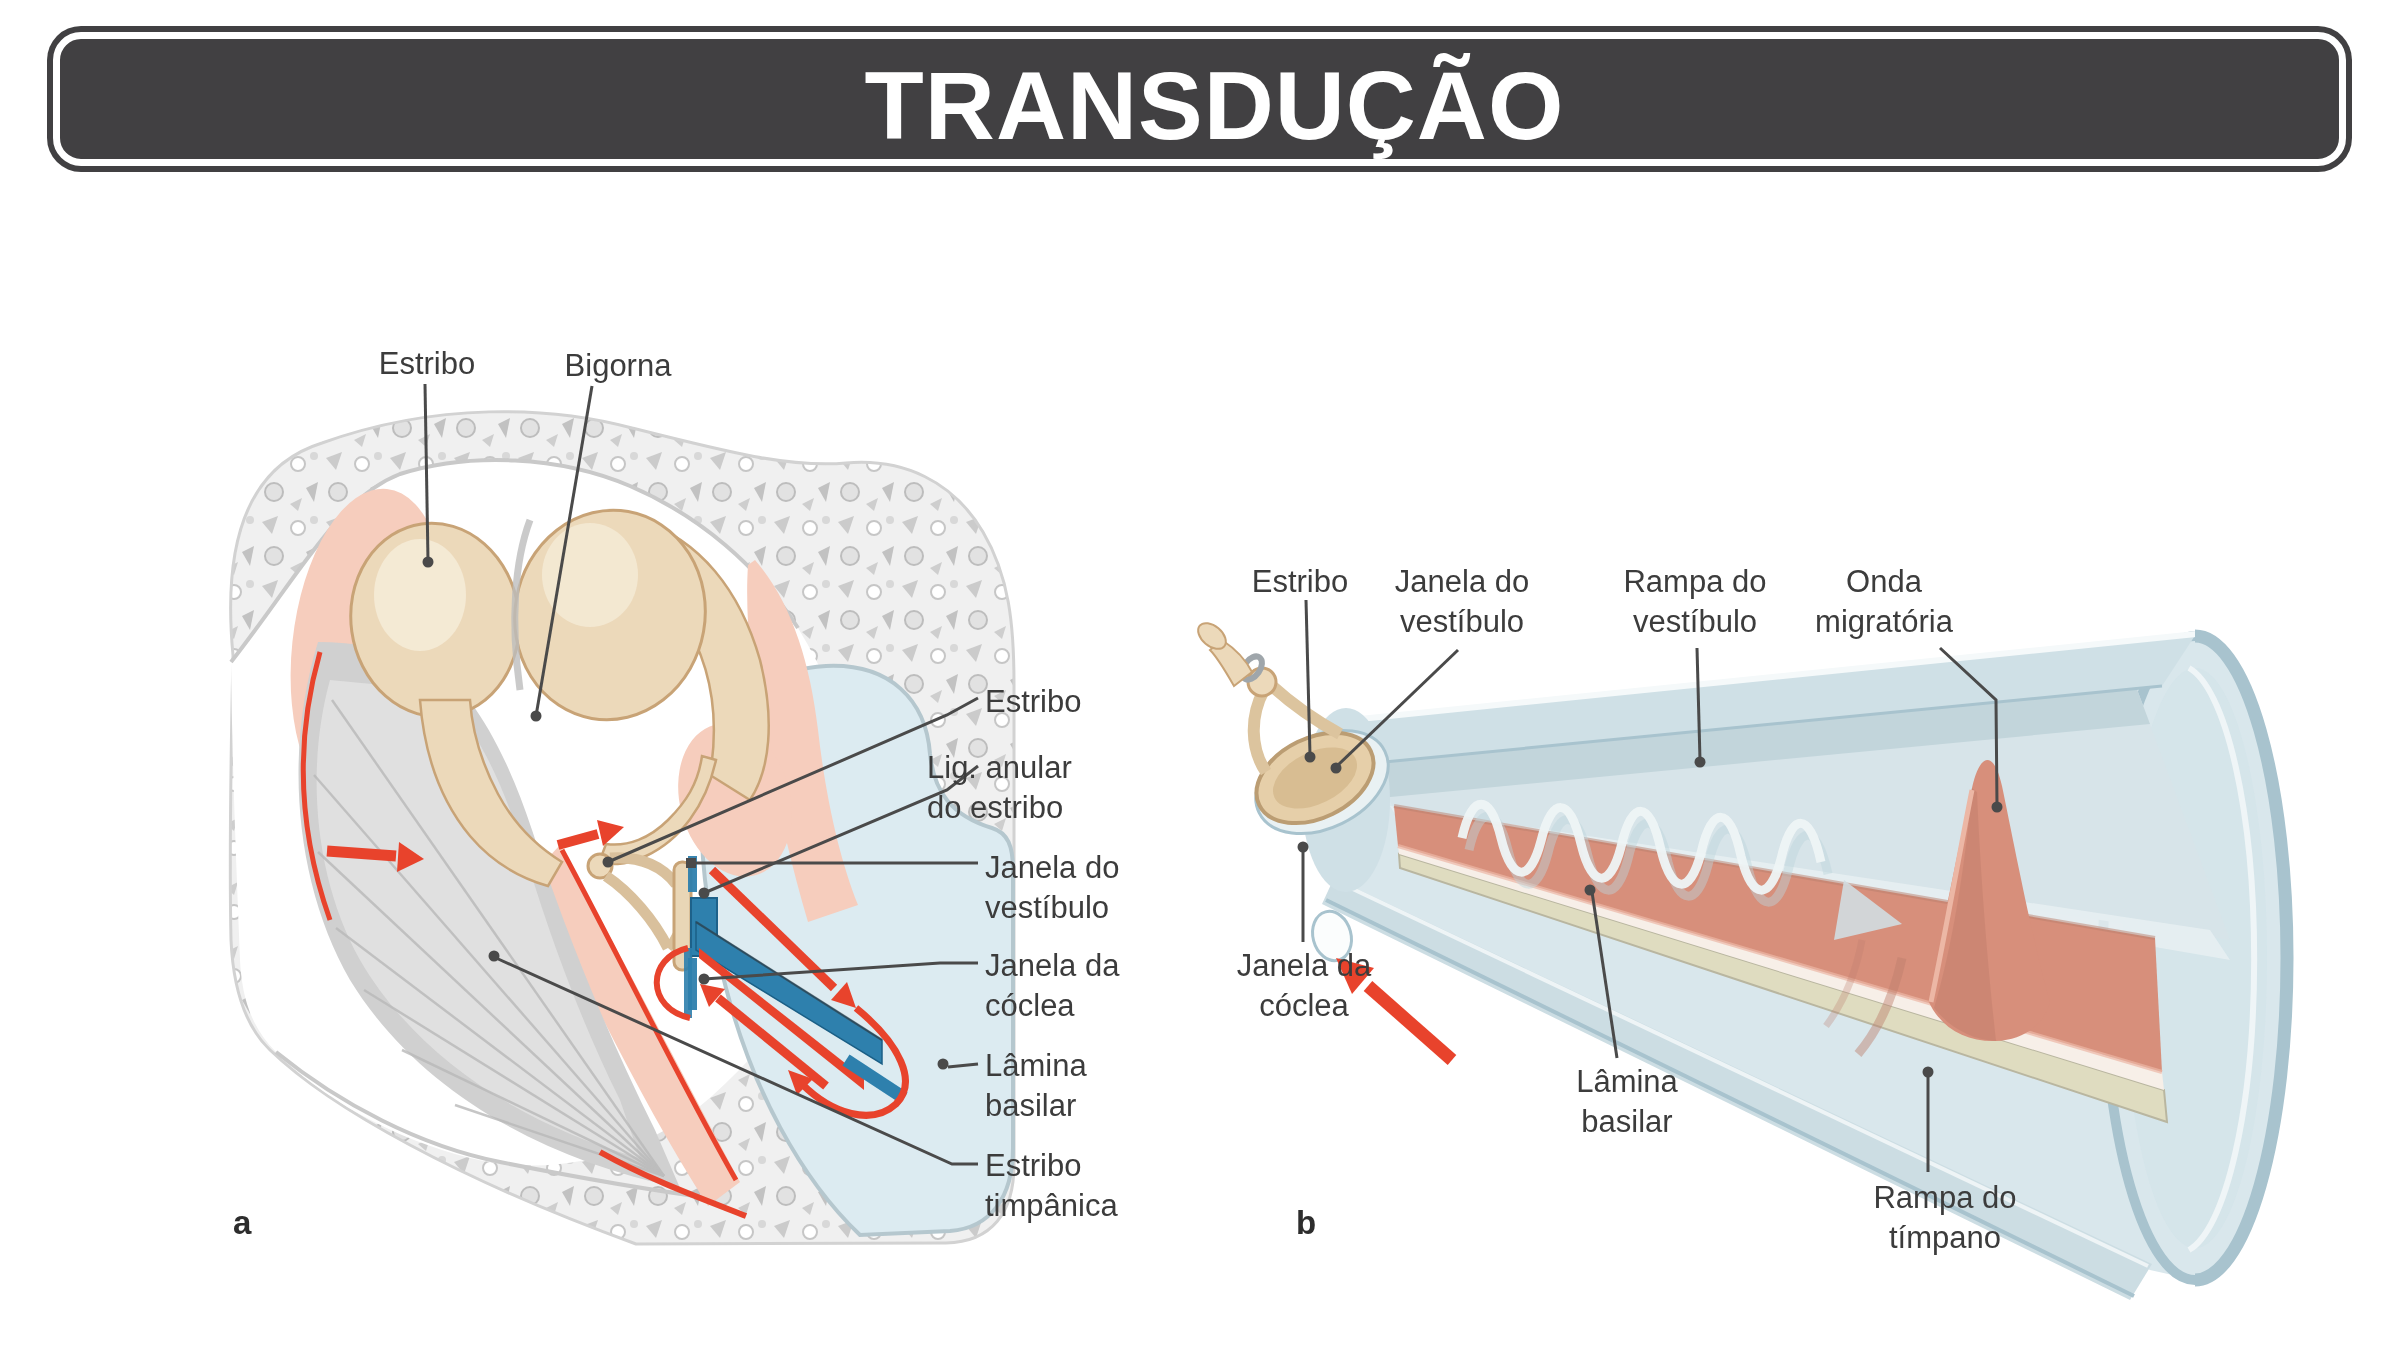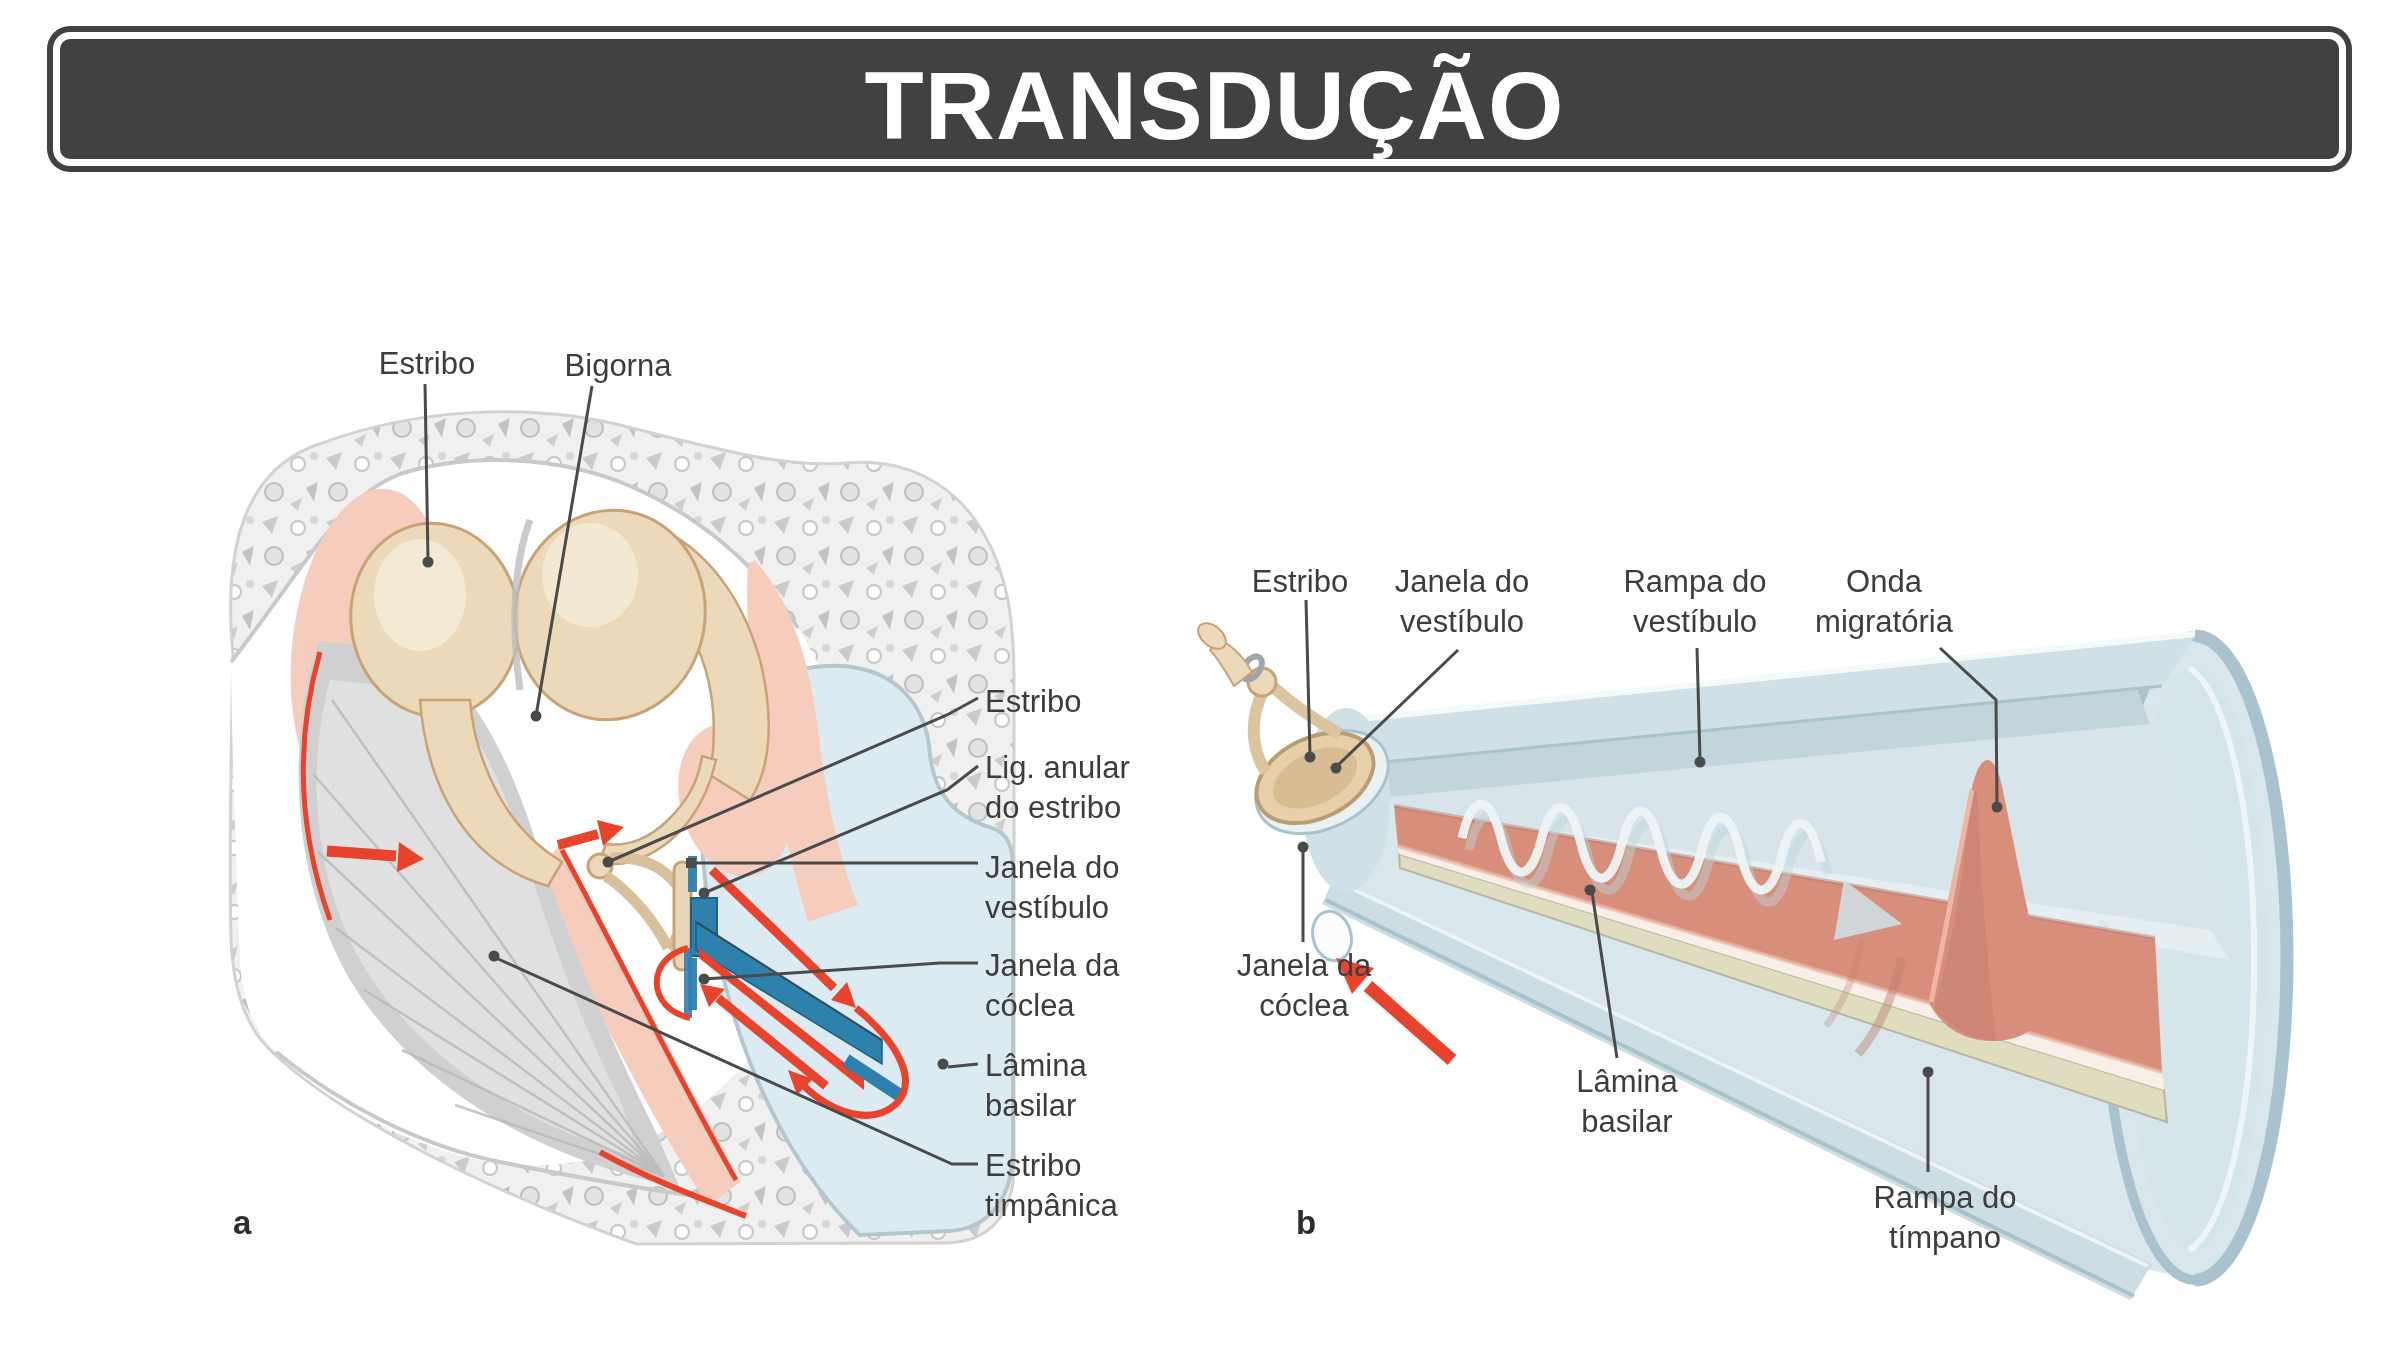--- a/index.html
+++ b/index.html
@@ -5,21 +5,21 @@
   html,body{margin:0;padding:0;}
   body{
     width:2400px;height:1350px;position:relative;background:#ffffff;
     font-family:"Liberation Sans", sans-serif;overflow:hidden;
   }
   .title-bar{
     position:absolute;left:53px;top:32px;width:2279px;height:120px;
     background:var(--title-bg,#414042);
     border:7px solid #ffffff;
     box-shadow:0 0 0 6px var(--title-bg,#414042);
-    border-radius:17px;
+    border-radius:28px;
     display:flex;align-items:center;justify-content:center;
   }
   .title-bar span{
     color:var(--title-text,#ffffff);
     font-size:97px;font-weight:bold;letter-spacing:1px;
     padding-top:14px;text-indent:30px;
   }
   svg.art{position:absolute;left:0;top:0;width:2400px;height:1350px;}
   .lbl{
     position:absolute;color:var(--label-text,#3c3c3c);
@@ -272,21 +272,21 @@
         <circle cx="1590" cy="890" r="5.5"></circle>
       <circle cx="1928" cy="1072" r="5.5"></circle>
     </g>
   </g>
 </svg>
 
 <div>
   <div class="lbl center" style="left:427px;top:344px">Estribo</div>
   <div class="lbl center" style="left:618px;top:346px">Bigorna</div>
   <div class="lbl" style="left:985px;top:682px">Estribo</div>
-  <div class="lbl" style="left:985px;top:748px">Lig. anular
+  <div class="lbl" style="left:927px;top:748px">Lig. anular
 do estribo</div>
   <div class="lbl" style="left:985px;top:848px">Janela do
 vestíbulo</div>
   <div class="lbl" style="left:985px;top:946px">Janela da
 cóclea</div>
   <div class="lbl" style="left:985px;top:1046px">Lâmina
 basilar</div>
   <div class="lbl" style="left:985px;top:1146px">Estribo
 timpânica</div>
   <div class="panel" style="left:233px;top:1204px">a</div>

